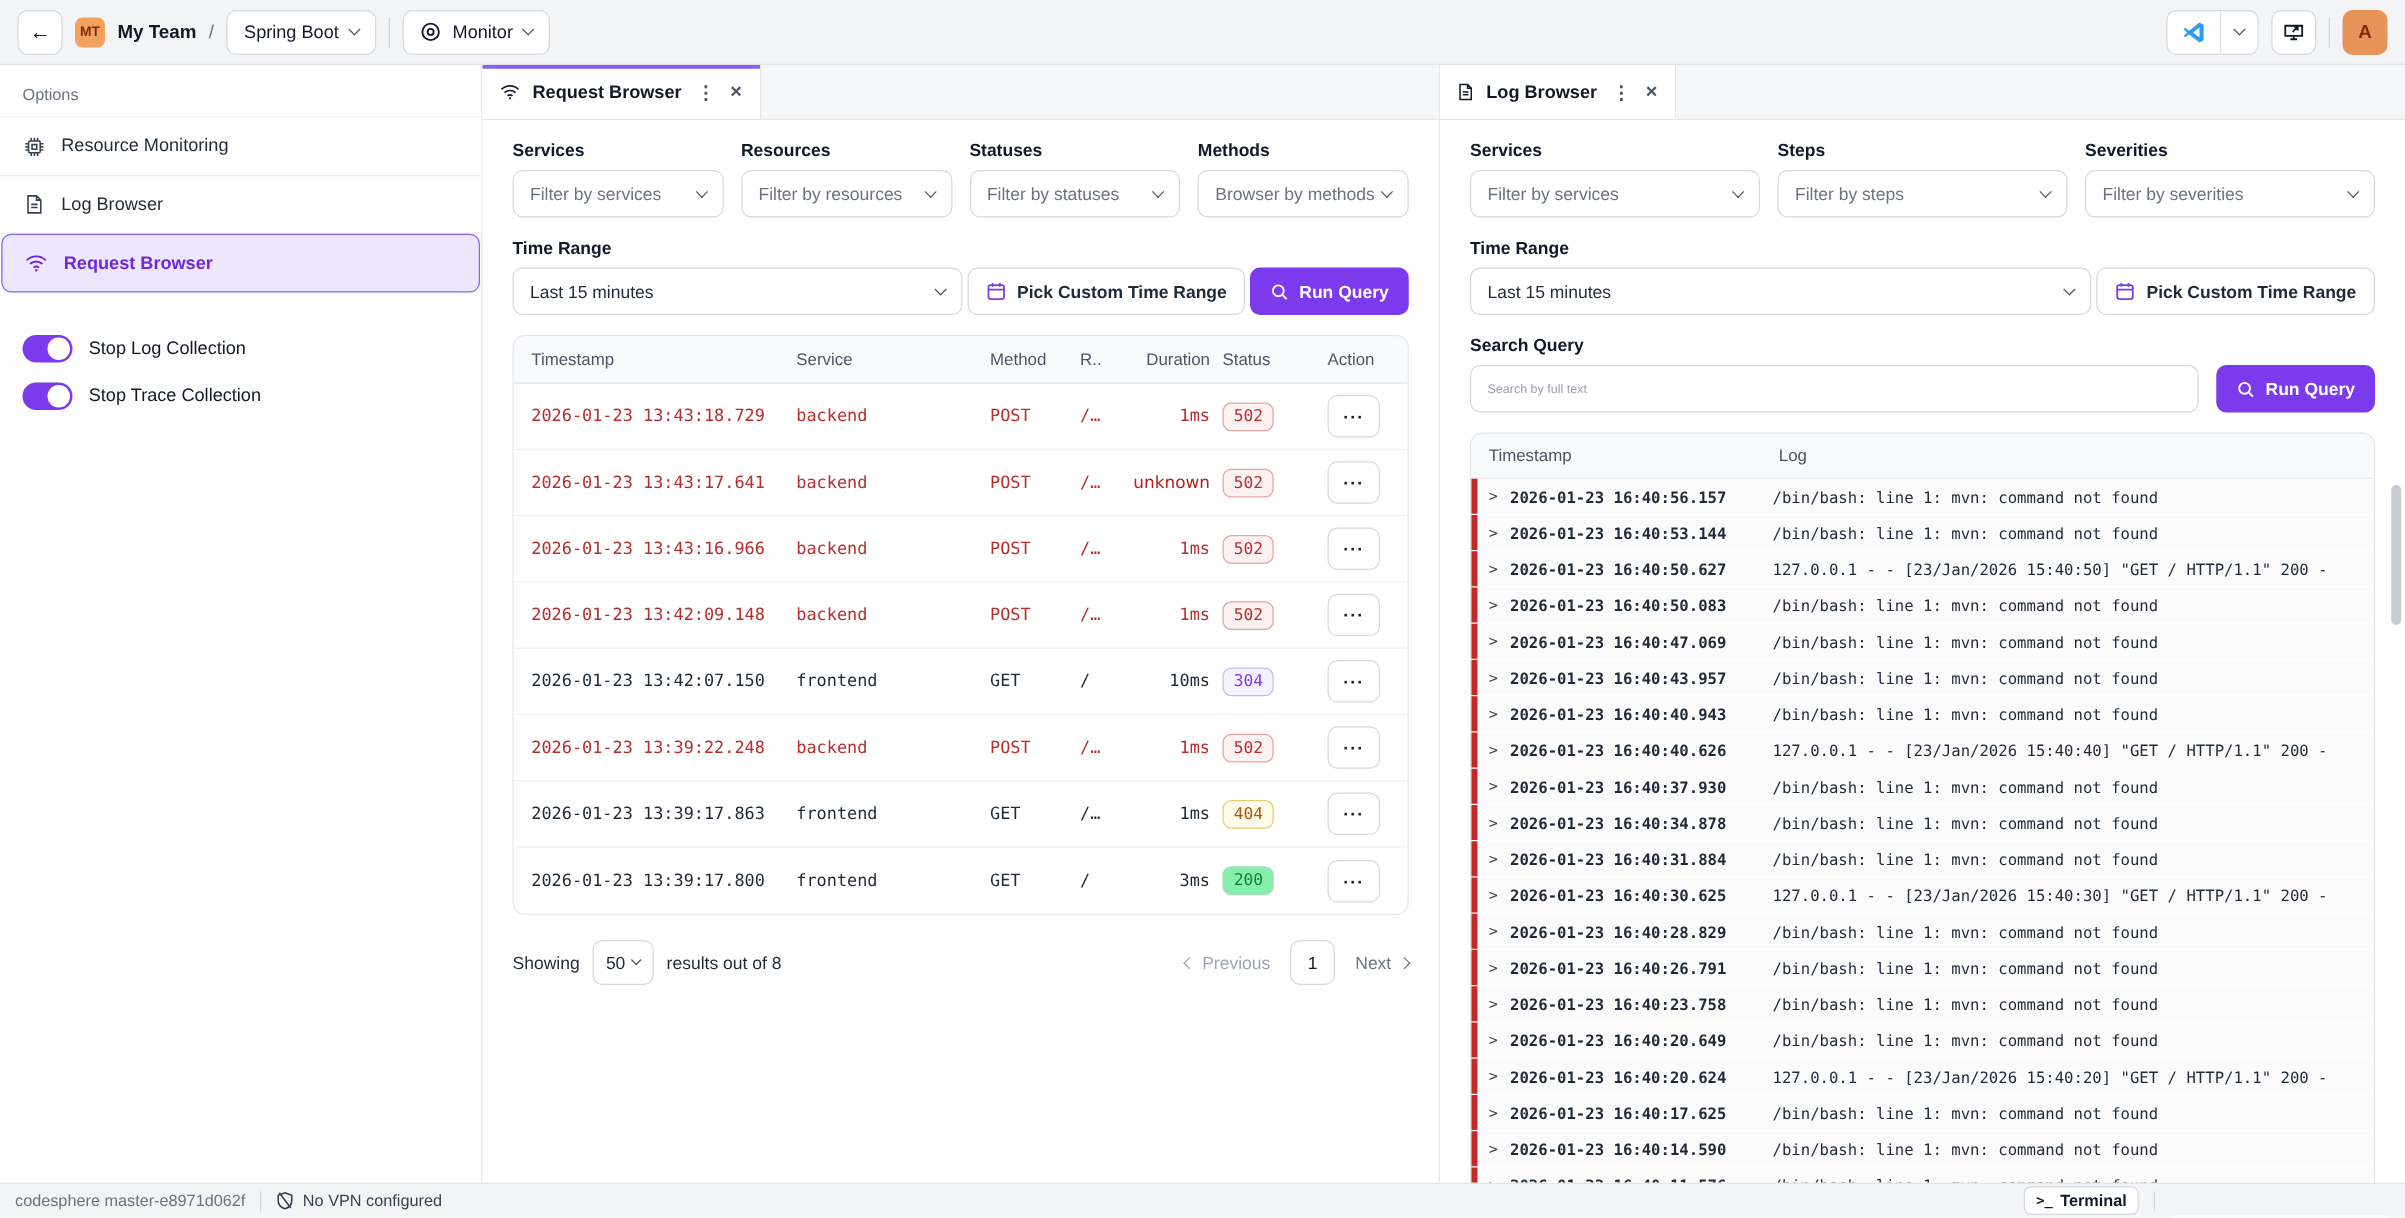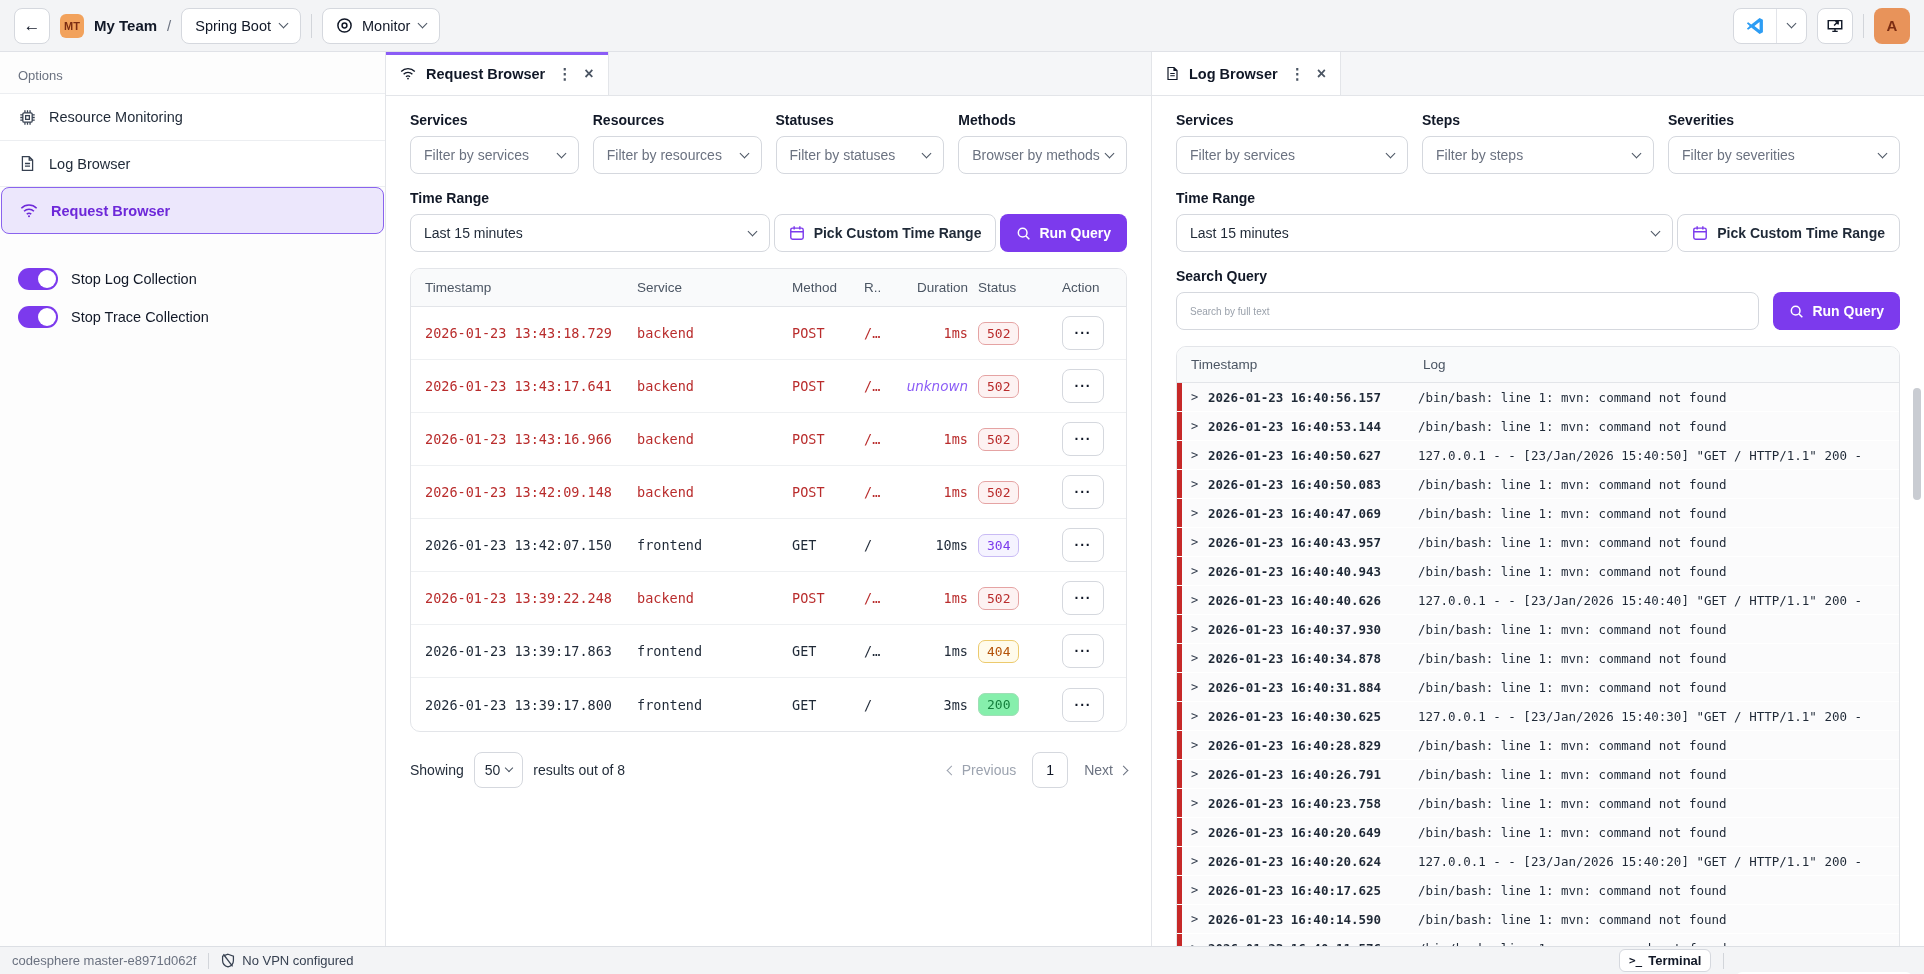--- a/index.html
+++ b/index.html
@@ -83,21 +83,21 @@
   
   .rtable { margin-top:16px; border:1px solid #e3e5e9; border-radius:10px; overflow:hidden; }
   .rt-head, .rt-row { display:grid; grid-template-columns:212px 155px 72px 42px 72px 84px 1fr;
     align-items:center; padding:0 14px; }
   .rt-head { height:38px; background:#f9fafb; border-bottom:1px solid #e3e5e9; font-size:13.5px; color:#4b5563; }
   .rt-head .dur, .rt-row .dur { text-align:right; padding-right:10px; }
   .rt-row { height:53px; border-bottom:1px solid #eef0f2; font-family:"DejaVu Sans Mono",monospace;
     font-size:13.5px; color:#1f2937; cursor:pointer; }
   .rt-row:last-child { border-bottom:none; }
   .rt-row.error { color:#b92c2c; }
-  .rt-row .unk { font-style:italic; color:#8b5cf6; font-family:"DejaVu Sans",sans-serif; }
+  .rt-row .unk { color:#b91c1c; font-family:"DejaVu Sans",sans-serif; }
   .badge { display:inline-block; padding:4px 8px; border-radius:7px; border:1px solid;
     font-size:13px; line-height:1;text-align:center; }
   .act-btn { width:42px; height:34px; background:#fff; border:1px solid #d5d8de; border-radius:8px;
     color:#111827; font-weight:bold; letter-spacing:1px; display:flex; align-items:center;
     justify-content:center; cursor:pointer; font-family:"Liberation Sans",sans-serif; font-size:14px; }
 
   
   .pager { display:flex; align-items:center; justify-content:space-between; margin-top:20px; font-size:14px; color:#1f2937; }
   .pager-left { display:flex; align-items:center; gap:10px; }
   .pagesize { height:36px; background:#fff; border:1px solid #d5d8de; border-radius:8px;

